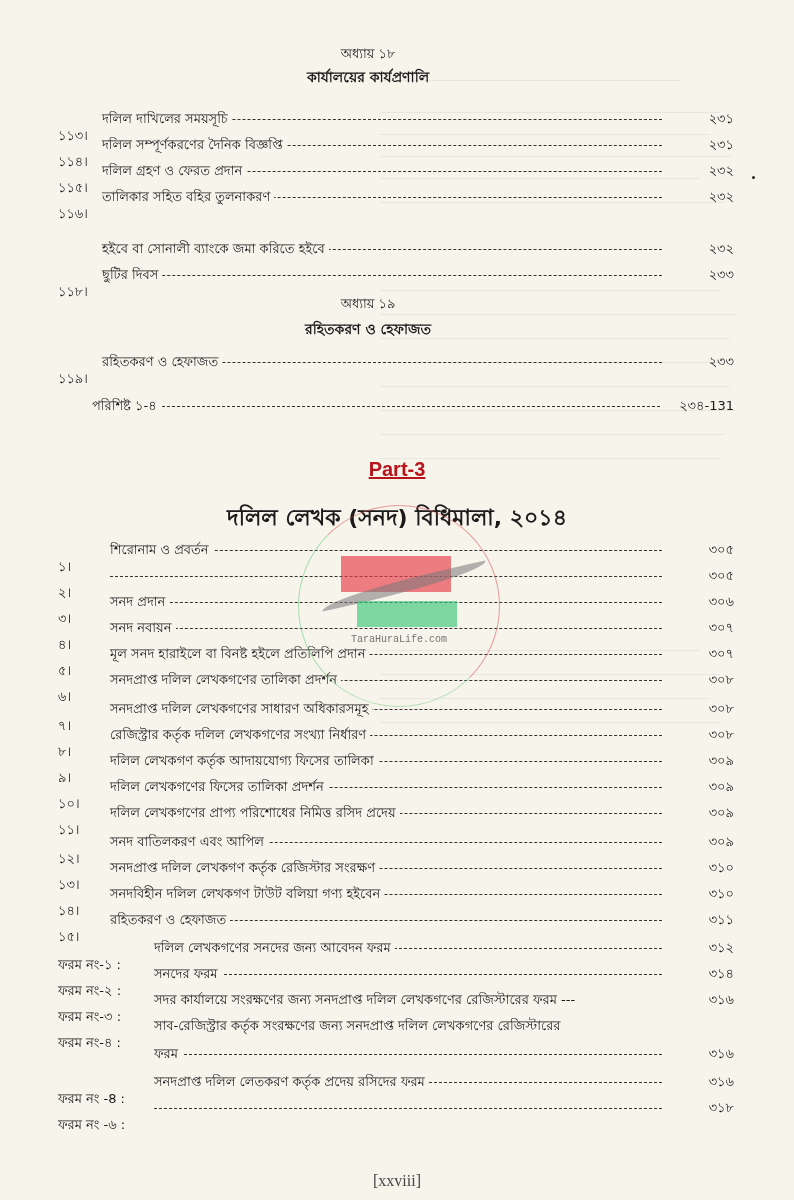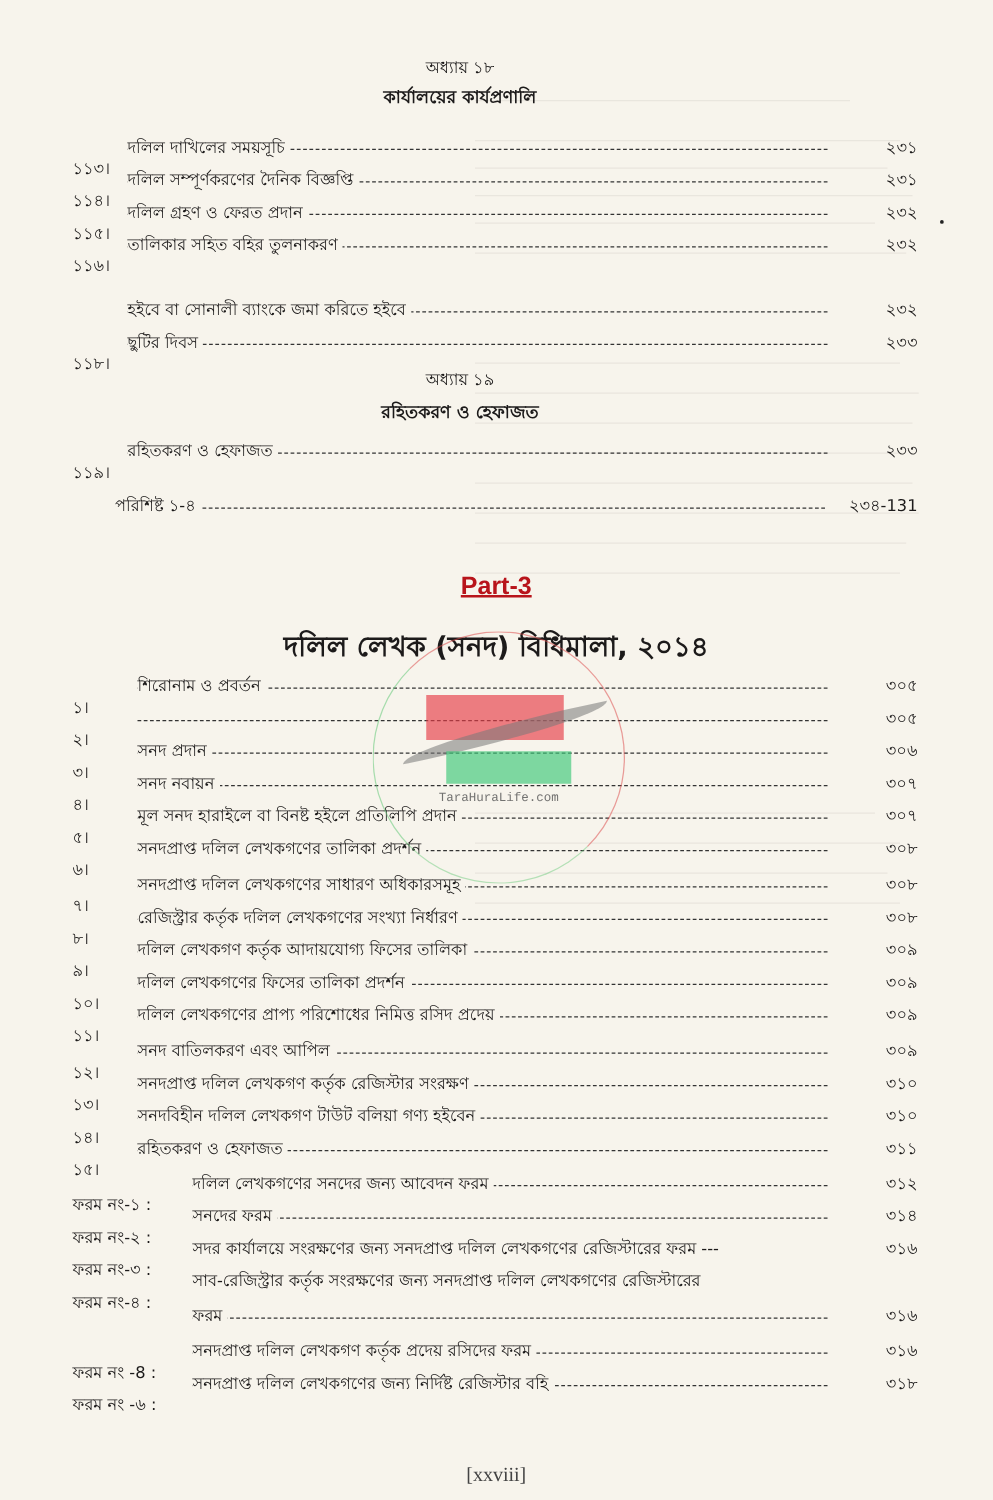--- a/index.html
+++ b/index.html
@@ -238,27 +238,26 @@
     <span class="num">ফরম নং-৪ :</span>
     <span class="title" style="left:96px">সাব-রেজিস্ট্রার কর্তৃক সংরক্ষণের জন্য সনদপ্রাপ্ত দলিল লেখকগণের রেজিস্টারের</span>
   </div>
   <div class="row" style="top:1042px">
     <span class="title" style="left:96px">ফরম</span>
     <span class="dots" style="left:96px;width:508px"></span>
     <span class="page-no">৩১৬</span>
   </div>
   <div class="row" style="top:1070px">
     <span class="num">ফরম নং -8 :</span>
-    <span class="title" style="left:96px">সনদপ্রাপ্ত দলিল লেখকগণ কর্তৃক প্রদেয় রসিদের ফরম</span>
+    <span class="title" style="left:96px">সনদপ্রাপ্ত দলিল লেতকরণ কর্তৃক প্রদেয় রসিদের ফরম</span>
     <span class="dots" style="left:96px;width:508px"></span>
     <span class="page-no">৩১৬</span>
   </div>
   <div class="row" style="top:1096px">
     <span class="num">ফরম নং -৬ :</span>
-    <span class="title" style="left:96px">সনদপ্রাপ্ত দলিল লেখকগণের জন্য নির্দিষ্ট রেজিস্টার বহি</span>
     <span class="dots" style="left:96px;width:508px"></span>
     <span class="page-no">৩১৮</span>
   </div>
 
   <div class="watermark">
     <div class="wm-red"></div>
     <div class="wm-swoosh"></div>
     <div class="wm-green"></div>
     <div class="wm-text">TaraHuraLife.com</div>
   </div>

